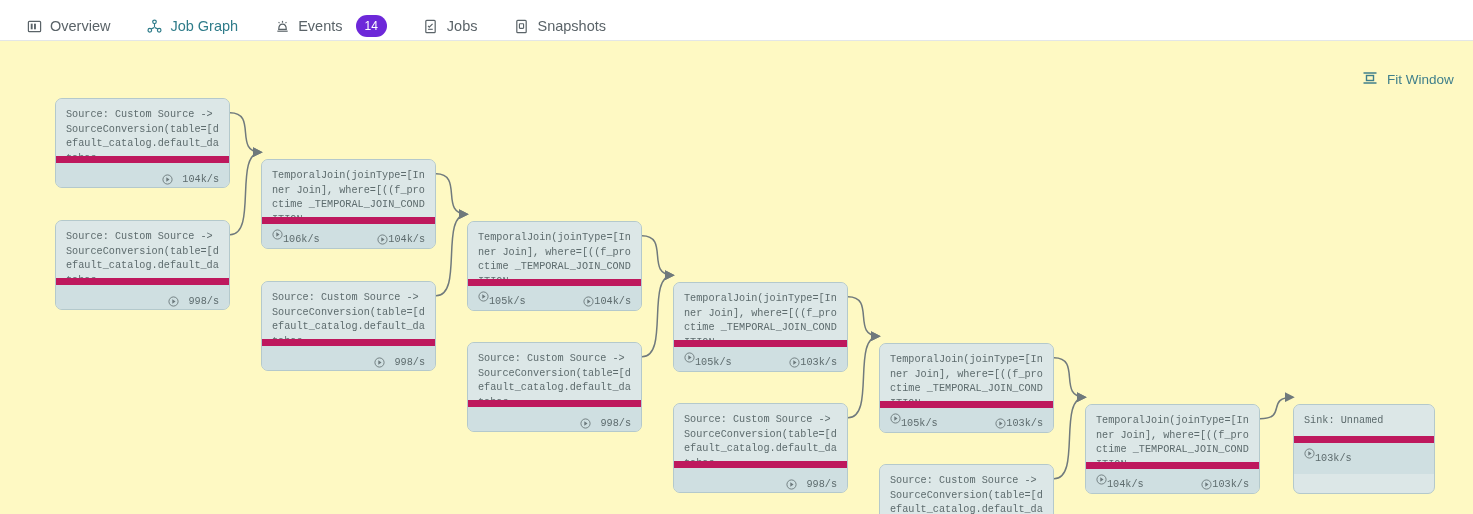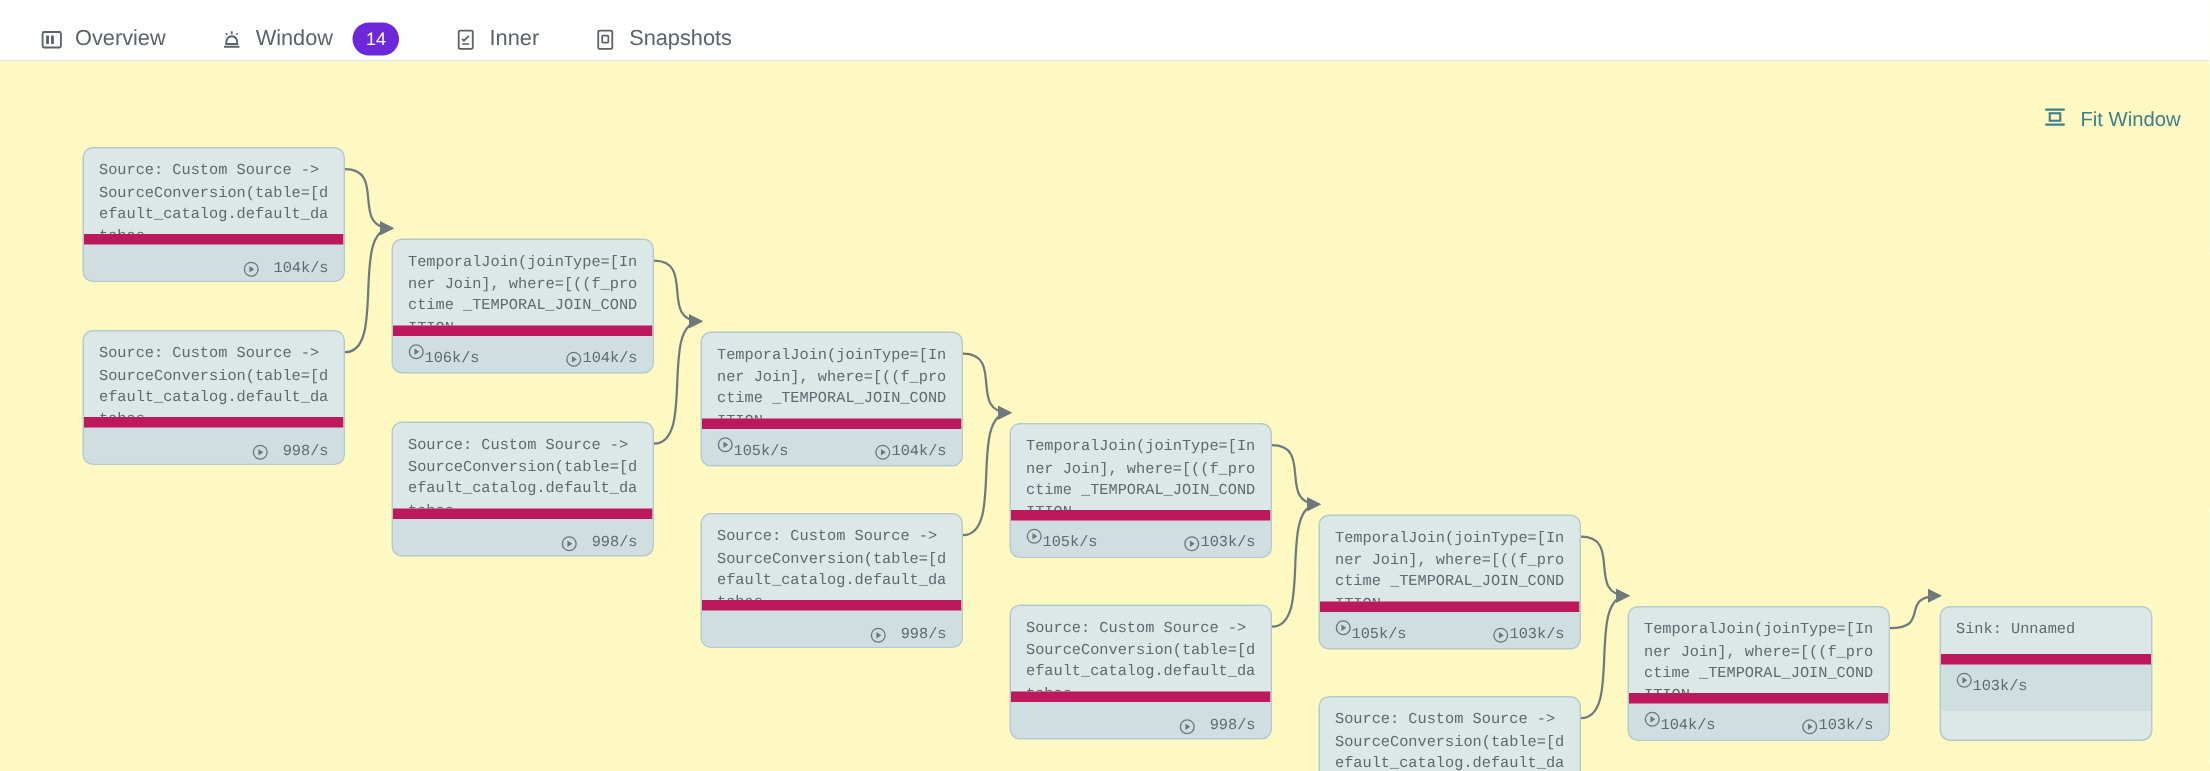--- a/index.html
+++ b/index.html
@@ -147,44 +147,55 @@
     <span class="ico">
       <svg width="15" height="15" viewBox="0 0 16 16">
           <rect x="1.5" y="2.5" width="13" height="11" rx="1" fill="none" stroke="#5a6368" stroke-width="1.3"></rect>
           <rect x="4" y="5" width="2" height="6" fill="#5a6368"></rect>
           <rect x="7.5" y="5" width="2" height="6" fill="#5a6368"></rect>
         </svg>
     </span>
     <span class="tlabel">Overview</span>
   </div>
 
+  <div class="tab active">
+    <span class="ico">
+      <svg width="15" height="15" viewBox="0 0 16 16">
+          <circle cx="8" cy="3" r="1.9" fill="none" stroke="#2f7c8a" stroke-width="1.3"></circle>
+          <circle cx="3" cy="12" r="1.9" fill="none" stroke="#2f7c8a" stroke-width="1.3"></circle>
+          <circle cx="13" cy="12" r="1.9" fill="none" stroke="#2f7c8a" stroke-width="1.3"></circle>
+          <path d="M8 5 L8 9 M4.4 10.7 L7.5 9.2 M11.6 10.7 L8.5 9.2" stroke="#2f7c8a" stroke-width="1.2" fill="none"></path>
+        </svg>
+    </span>
+    <span class="tlabel">Job Graph</span>
+  </div>
 
   <div class="tab">
     <span class="ico">
       <svg width="15" height="15" viewBox="0 0 16 16">
           <path d="M4 11 C4 7.5 5.5 5.5 8 5.5 C10.5 5.5 12 7.5 12 11 Z" fill="none" stroke="#5a6368" stroke-width="1.3"></path>
           <line x1="2.5" y1="13" x2="13.5" y2="13" stroke="#5a6368" stroke-width="1.3"></line>
           <line x1="8" y1="2" x2="8" y2="4" stroke="#5a6368" stroke-width="1.3"></line>
           <line x1="3.8" y1="3.4" x2="4.8" y2="4.5" stroke="#5a6368" stroke-width="1.1"></line>
           <line x1="12.2" y1="3.4" x2="11.2" y2="4.5" stroke="#5a6368" stroke-width="1.1"></line>
         </svg>
     </span>
-    <span class="tlabel">Window</span>
+    <span class="tlabel">Events</span>
     <span class="badge">14</span>
   </div>
 
   <div class="tab">
     <span class="ico">
       <svg width="15" height="15" viewBox="0 0 16 16">
           <rect x="3" y="1.5" width="10" height="13" rx="1" fill="none" stroke="#5a6368" stroke-width="1.3"></rect>
           <path d="M5.4 7.4 L6.7 8.7 L10.2 5.2" fill="none" stroke="#5a6368" stroke-width="1.3"></path>
           <line x1="5.4" y1="11" x2="10.4" y2="11" stroke="#5a6368" stroke-width="1.2"></line>
         </svg>
     </span>
-    <span class="tlabel">Inner</span>
+    <span class="tlabel">Jobs</span>
   </div>
 
   <div class="tab">
     <span class="ico">
       <svg width="15" height="15" viewBox="0 0 16 16">
           <rect x="3" y="1.5" width="10" height="13" rx="1" fill="none" stroke="#5a6368" stroke-width="1.3"></rect>
           <rect x="5.8" y="5" width="4.4" height="5" rx="0.6" fill="none" stroke="#5a6368" stroke-width="1.2"></rect>
         </svg>
     </span>
     <span class="tlabel">Snapshots</span>

